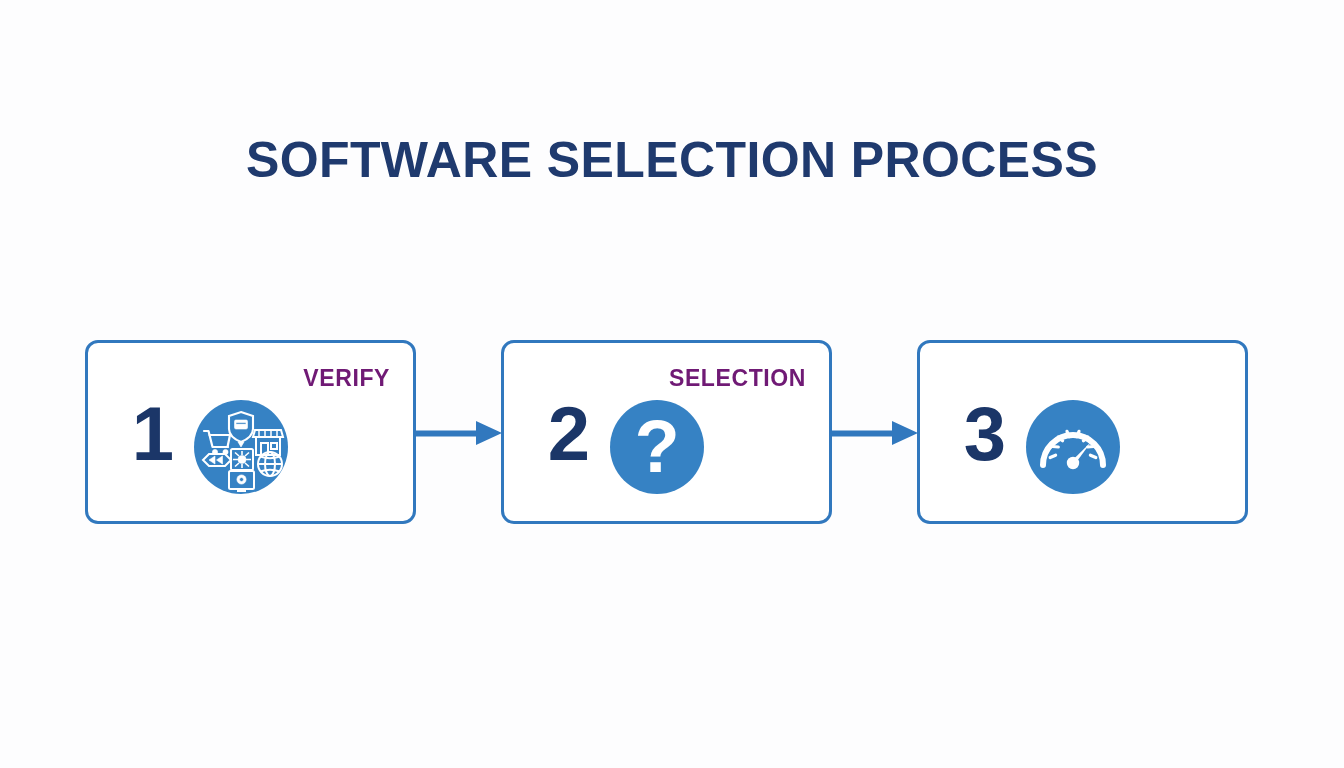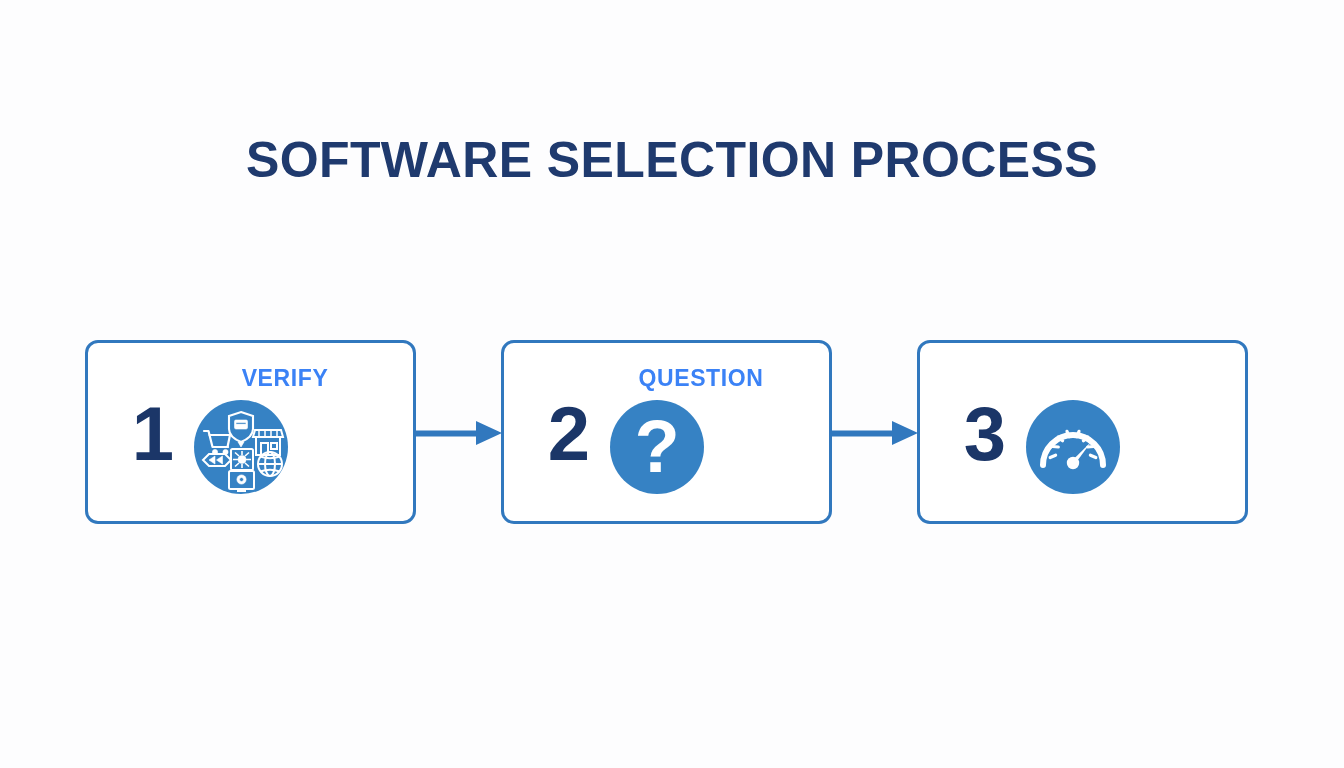--- a/index.html
+++ b/index.html
@@ -71,25 +71,25 @@
     font-weight: bold;
     color: #1b3668;
     line-height: 86px;
   }
 
   .step-label {
     position: absolute;
     left: 92px;
     top: 22px;
     width: 210px;
-    text-align: center;
+    text-align: right;
     font-size: 23px;
     font-weight: bold;
     letter-spacing: 0.6px;
-    color: #3b82f6;
+    color: #701a75;
     line-height: 26px;
     white-space: nowrap;
   }
 
   .step-icon {
     position: absolute;
     left: 105px;
     top: 56px;
     width: 96px;
     height: 96px;
@@ -174,21 +174,21 @@
     </div>
 
     <div class="flow-arrow a1">
       <svg viewBox="0 0 88 26" xmlns="http://www.w3.org/2000/svg">
         <path d="M0 10.5 L60 10.5 L60 10.5 L60 1 L86 13 L60 25 L60 16.5 L0 16.5 Z" fill="#3178be"></path>
       </svg>
     </div>
 
     <div class="step-card c2">
       <div class="step-number">2</div>
-      <div class="step-label">QUESTION</div>
+      <div class="step-label">SELECTION</div>
       <div class="step-icon">
         <svg viewBox="0 0 96 96" xmlns="http://www.w3.org/2000/svg">
           <circle cx="48" cy="48" r="47" fill="#3682c4"></circle>
           <text x="48" y="73" text-anchor="middle" font-family="Liberation Sans, sans-serif" font-size="74" font-weight="bold" fill="#ffffff">?</text>
         </svg>
       </div>
     </div>
 
     <div class="flow-arrow a2">
       <svg viewBox="0 0 88 26" xmlns="http://www.w3.org/2000/svg">

